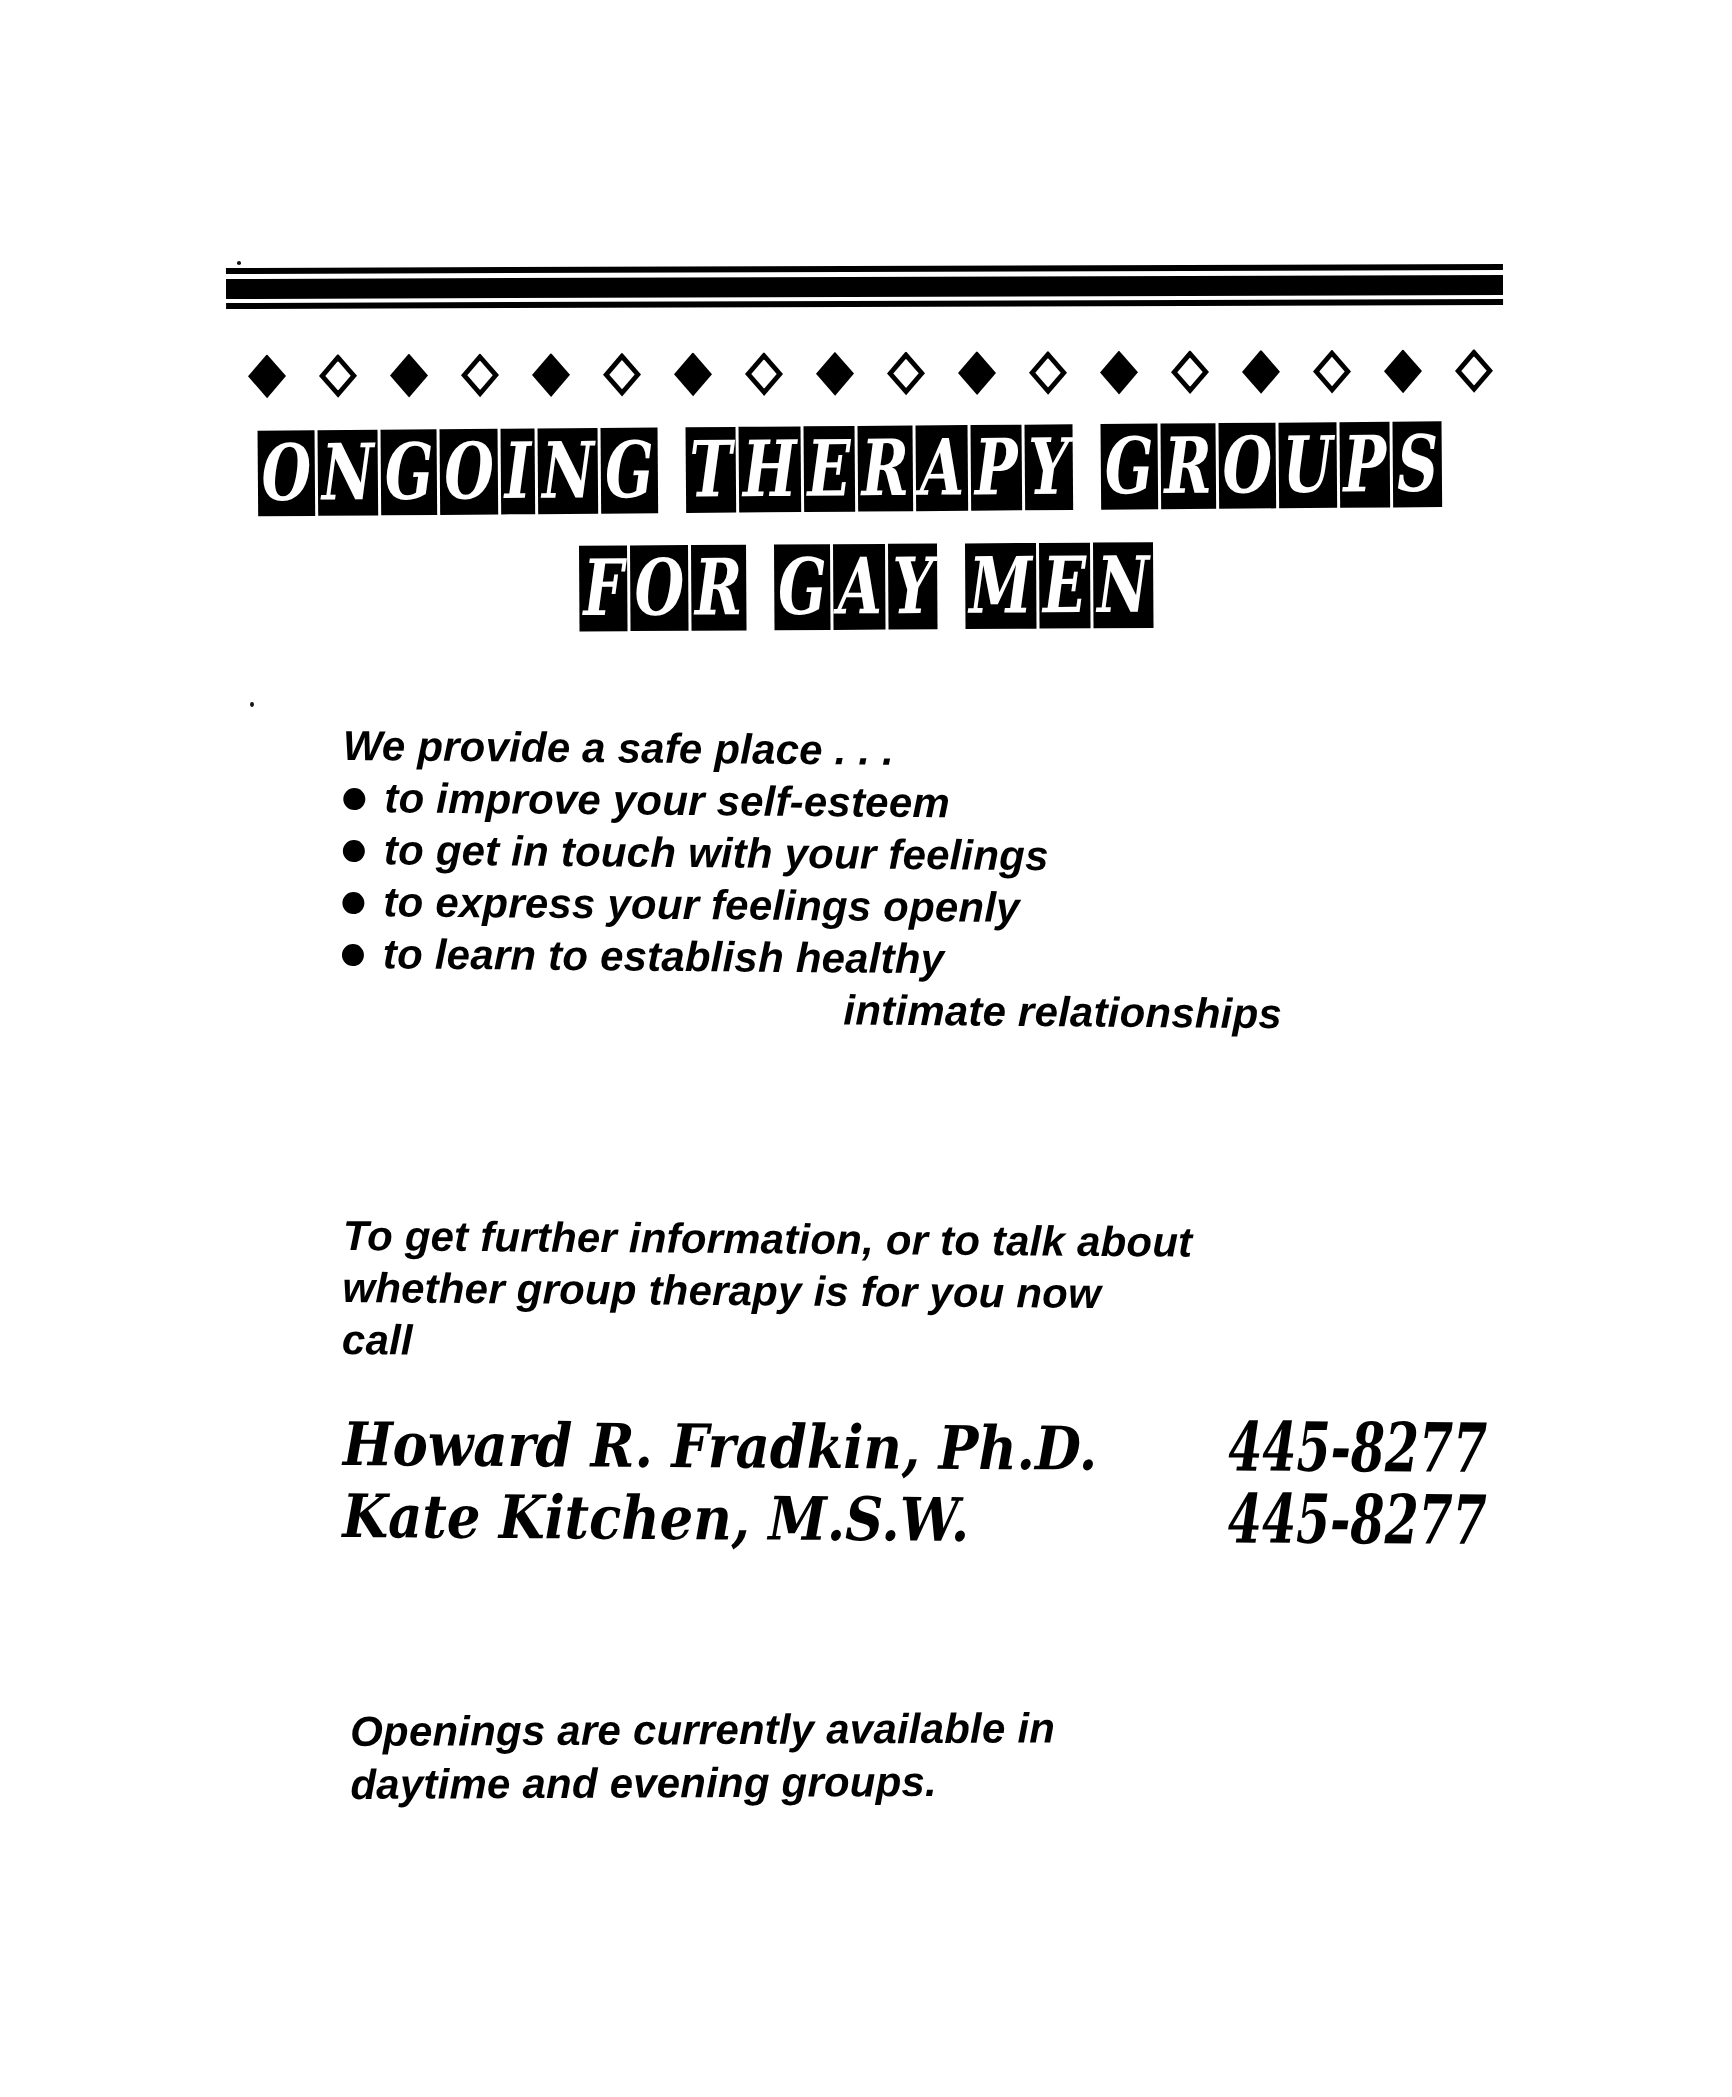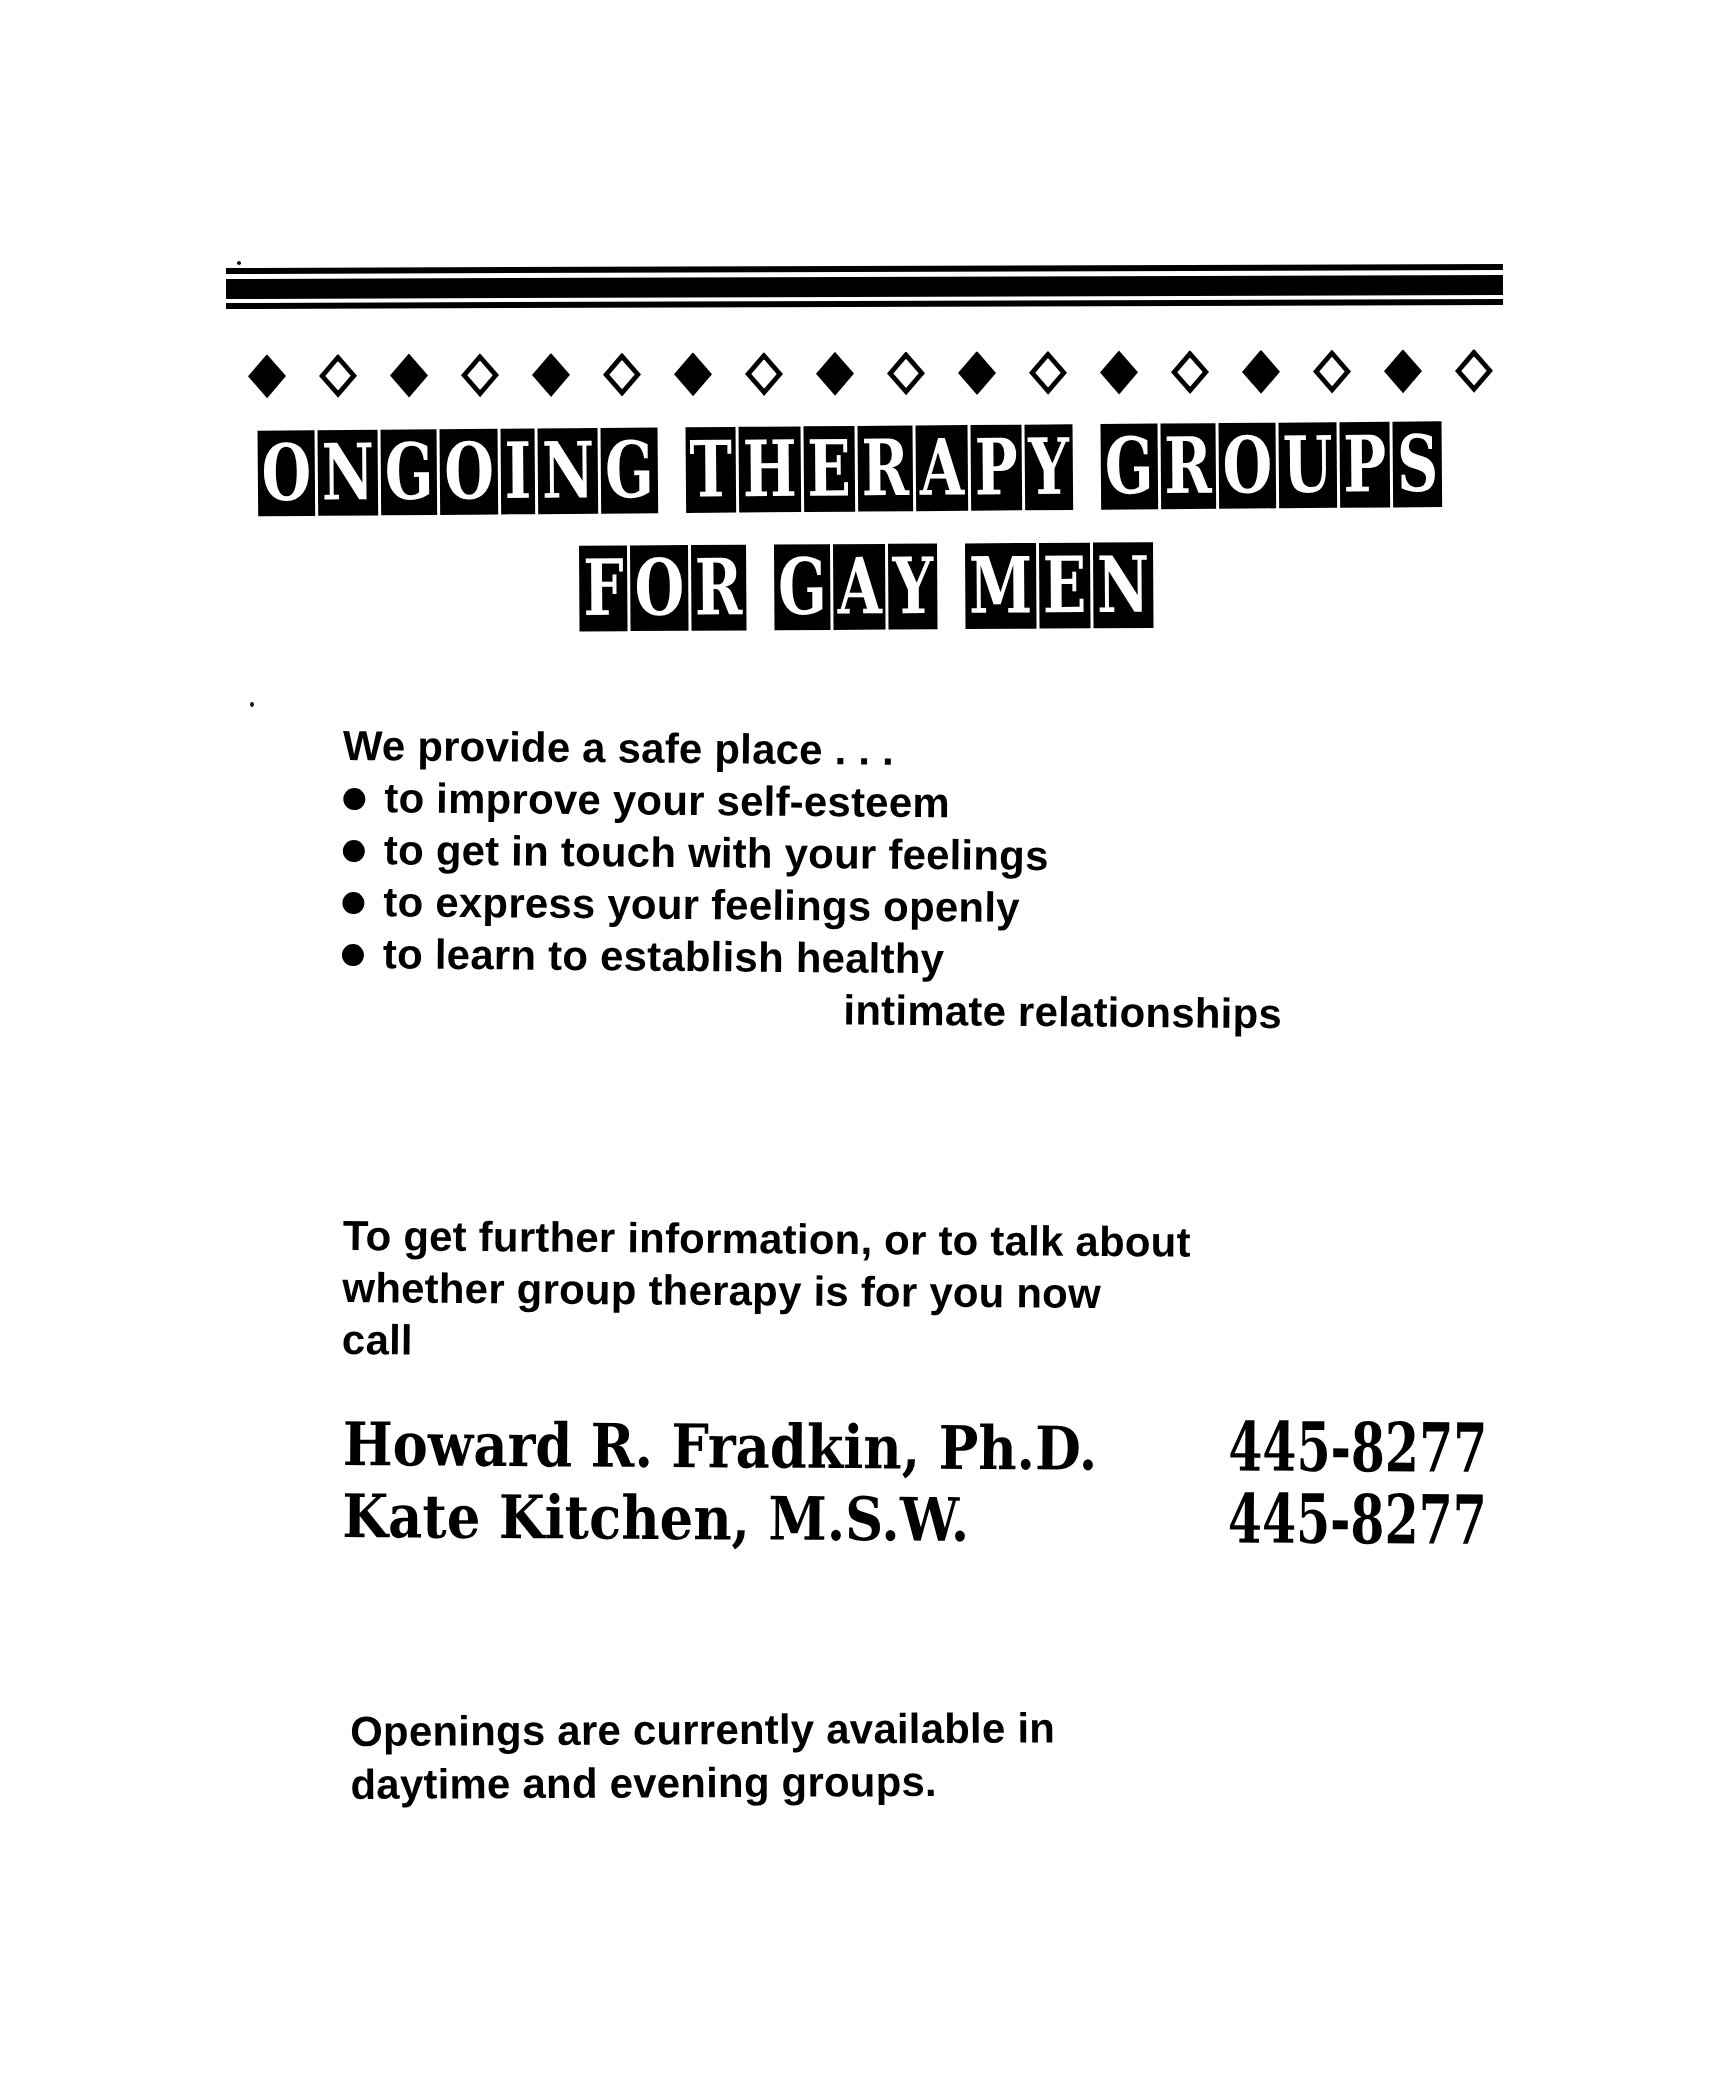--- a/index.html
+++ b/index.html
@@ -1,17 +1,17 @@
 <!DOCTYPE html>
 <html style="font-size:7.8px"><head>
 <meta charset="utf-8">
 <style>
   html,body{margin:0;padding:0;background:#ffffff;}
   #page{position:relative;width:1732px;height:1842px;background:#ffffff;color:#000;
-        font-family:"Liberation Sans",sans-serif;overflow:hidden;}
+        font-family:"Liberation Sans",sans-serif;overflow:hidden;font-style:italic;}
 
   
   .rule{position:absolute;display:flex;flex-direction:column;}
   .rule .thin{background:#000;}
   .rule .thick{background:#000;}
   .rule .gap{background:transparent;}
   #top-rule{left:226px;top:266px;width:1277px;transform:rotate(-0.18deg);}
   #top-rule .t1{height:5.8px;} #top-rule .g1{height:4.9px;} #top-rule .mid{height:20.4px;}
   #top-rule .g2{height:4.4px;}  #top-rule .t2{height:5.8px;}
   #bottom-rule{left:254px;top:1939px;width:1291px;transform:rotate(-0.84deg);}

